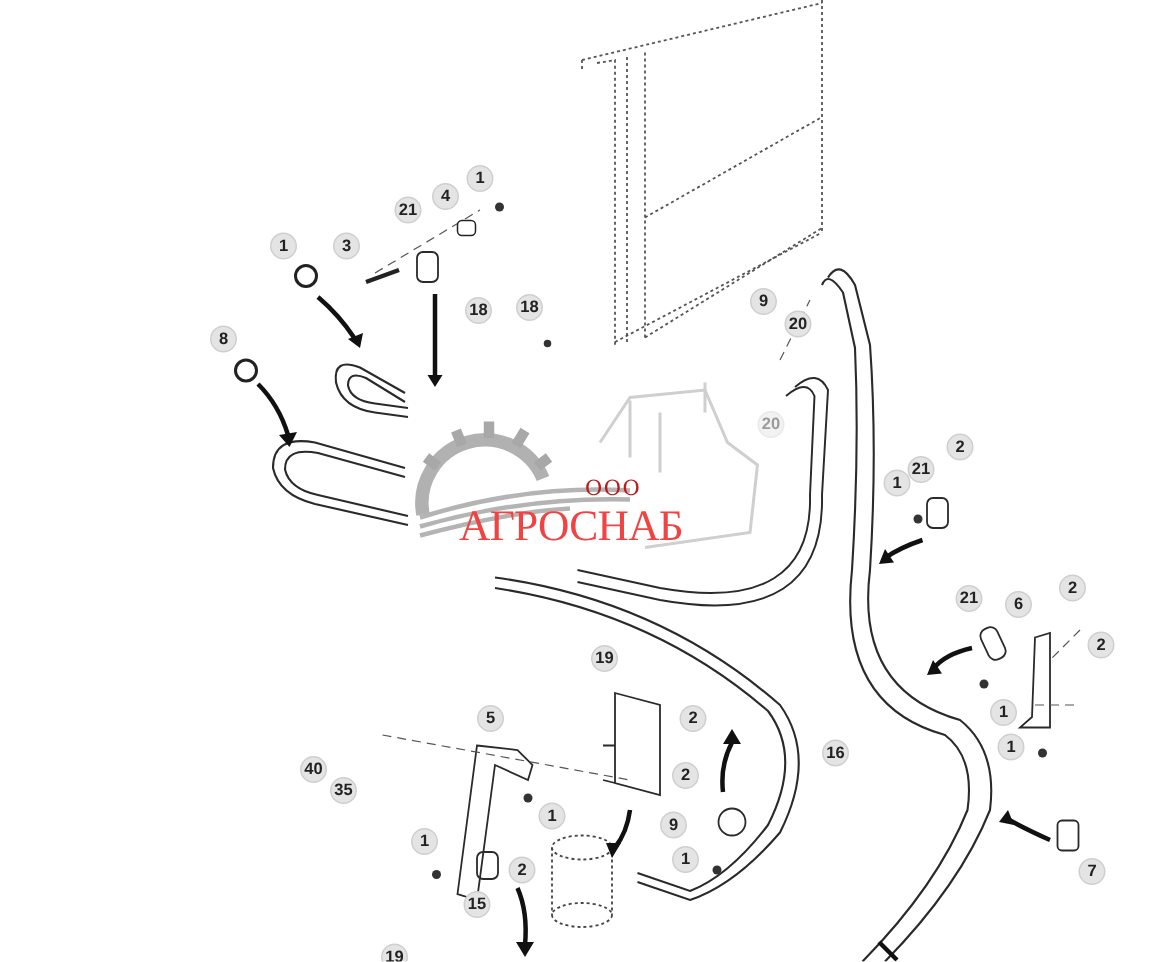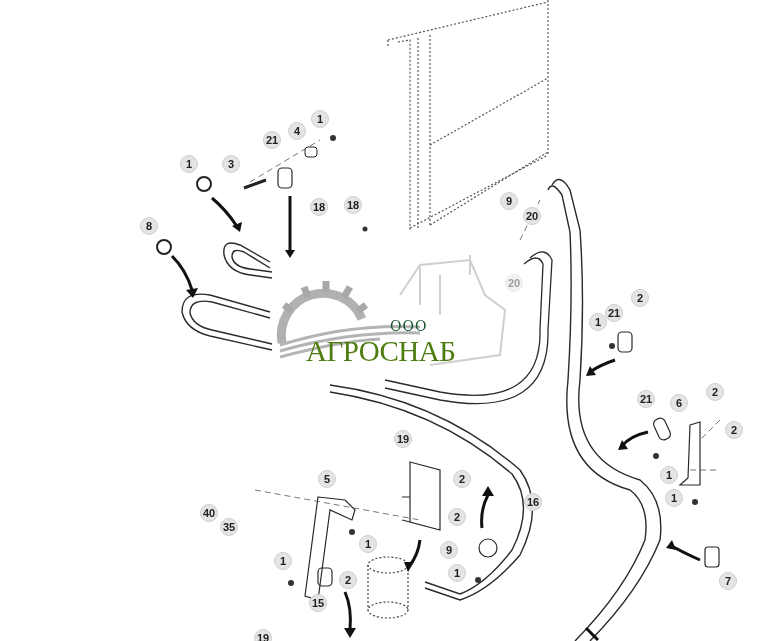--- a/index.html
+++ b/index.html
@@ -5,23 +5,23 @@
   html, body { margin: 0; padding: 0; background: #ffffff; }
   body { width: 781px; height: 641px; overflow: hidden; position: relative;
          font-family: "Liberation Sans", sans-serif; }
   #diagram { position: absolute; left: 0; top: 0; width: 781px; height: 641px; }
   .callout { position: absolute; width: 18px; height: 18px; border-radius: 50%;
              background: #e4e4e4; border: 1px solid #cfcfcf; box-sizing: border-box;
              font-size: 11px; font-weight: bold; color: #222; text-align: center;
              line-height: 16px; }
   .callout.faded { opacity: 0.45; }
   .logo-wrap { position: absolute; left: 270px; top: 255px; width: 240px; height: 130px; }
-  .logo-ooo { position: absolute; left: 120px; top: 63px; font-size: 14px; color: #14532d;
+  .logo-ooo { position: absolute; left: 120px; top: 63px; font-size: 14px; color: #b91c1c;
               letter-spacing: 1px; font-family: "DejaVu Serif", serif; }
-  .logo-name { position: absolute; left: 36px; top: 80px; font-size: 29px; color: #4d7c0f;
+  .logo-name { position: absolute; left: 36px; top: 80px; font-size: 29px; color: #ef4444;
                font-family: "Liberation Serif", serif; letter-spacing: -0.5px; text-align: right; }
 </style>
 </head>
 <body>
 
 <div id="diagram">
   <svg width="781" height="641" viewBox="0 0 781 641">
     <g fill="none" stroke="#2a2a2a" stroke-width="1.2">
 
       <g stroke="#555" stroke-dasharray="2 2">
@@ -158,21 +158,21 @@
   <div class="callout" style="left:589px;top:313px">1</div>
   <div class="callout" style="left:637px;top:390px">21</div>
   <div class="callout" style="left:670px;top:394px">6</div>
   <div class="callout" style="left:706px;top:383px">2</div>
   <div class="callout" style="left:725px;top:421px">2</div>
   <div class="callout" style="left:660px;top:466px">1</div>
   <div class="callout" style="left:665px;top:489px">1</div>
   <div class="callout" style="left:394px;top:430px">19</div>
   <div class="callout" style="left:453px;top:470px">2</div>
   <div class="callout" style="left:318px;top:470px">5</div>
-  <div class="callout" style="left:524px;top:493px">16</div>
+  <div class="callout" style="left:548px;top:493px">16</div>
   <div class="callout" style="left:200px;top:504px">40</div>
   <div class="callout" style="left:220px;top:518px">35</div>
   <div class="callout" style="left:448px;top:508px">2</div>
   <div class="callout" style="left:359px;top:535px">1</div>
   <div class="callout" style="left:440px;top:541px">9</div>
   <div class="callout" style="left:274px;top:552px">1</div>
   <div class="callout" style="left:339px;top:571px">2</div>
   <div class="callout" style="left:448px;top:564px">1</div>
   <div class="callout" style="left:309px;top:594px">15</div>
   <div class="callout" style="left:719px;top:572px">7</div>

